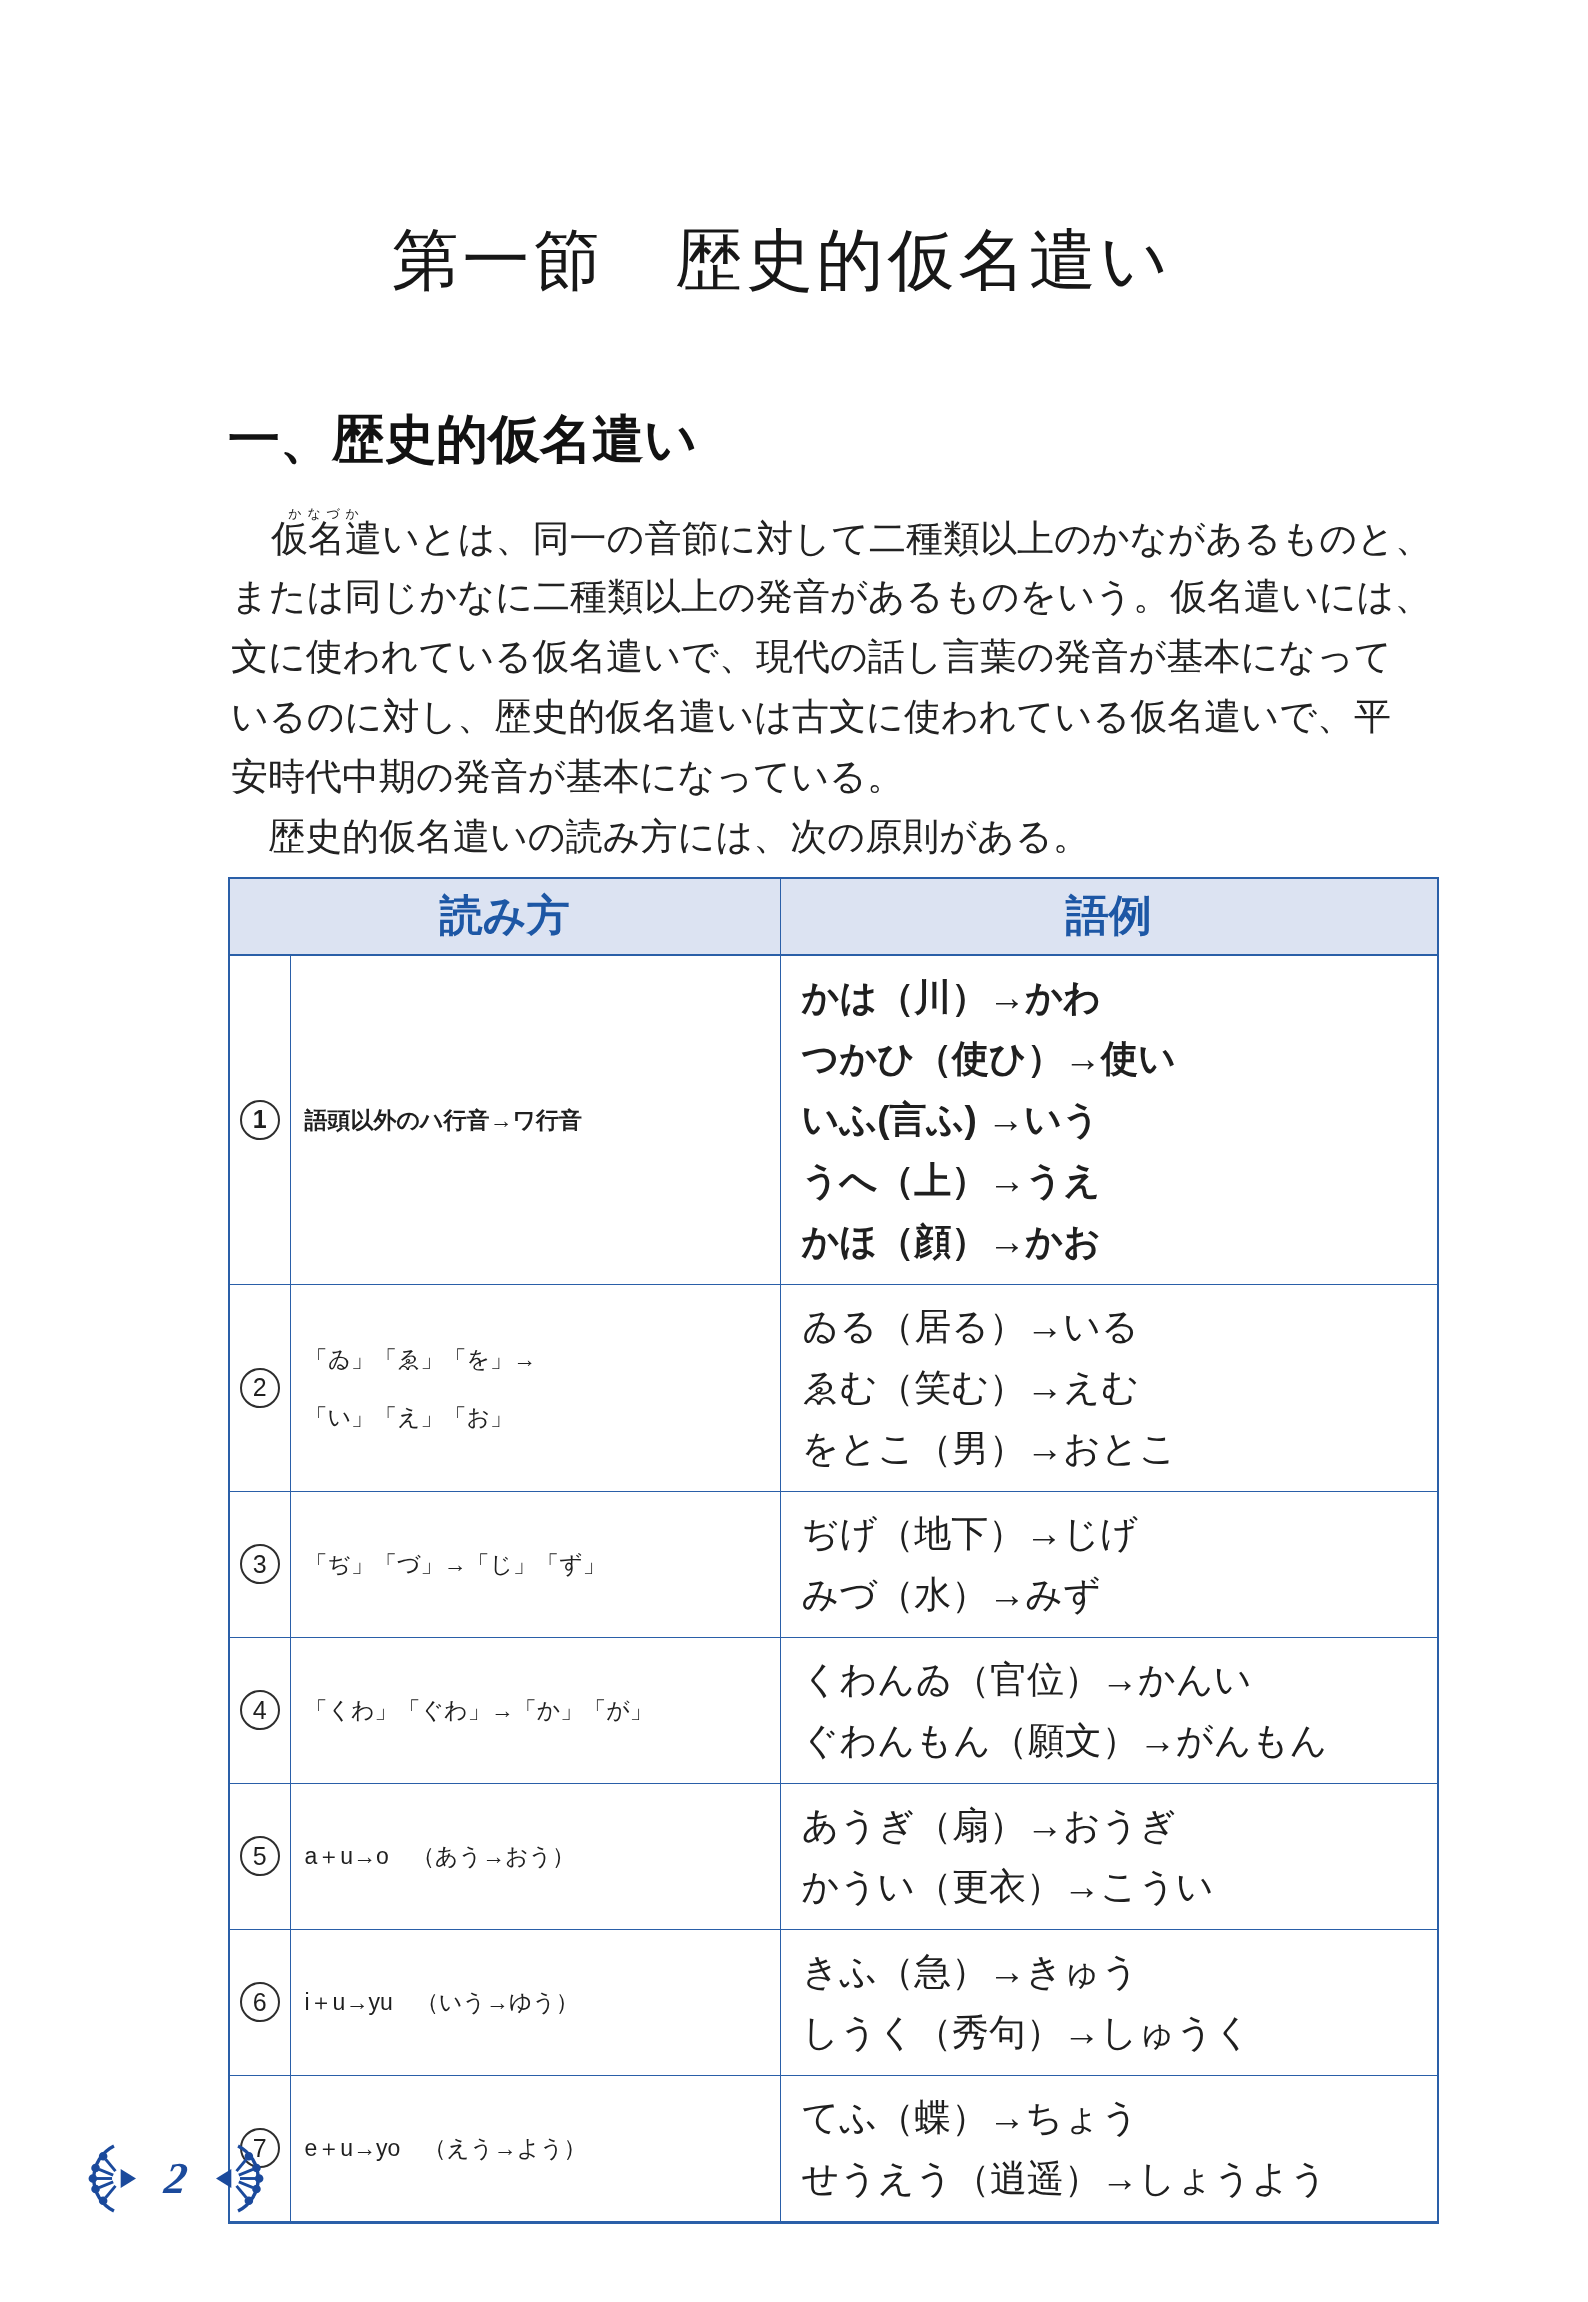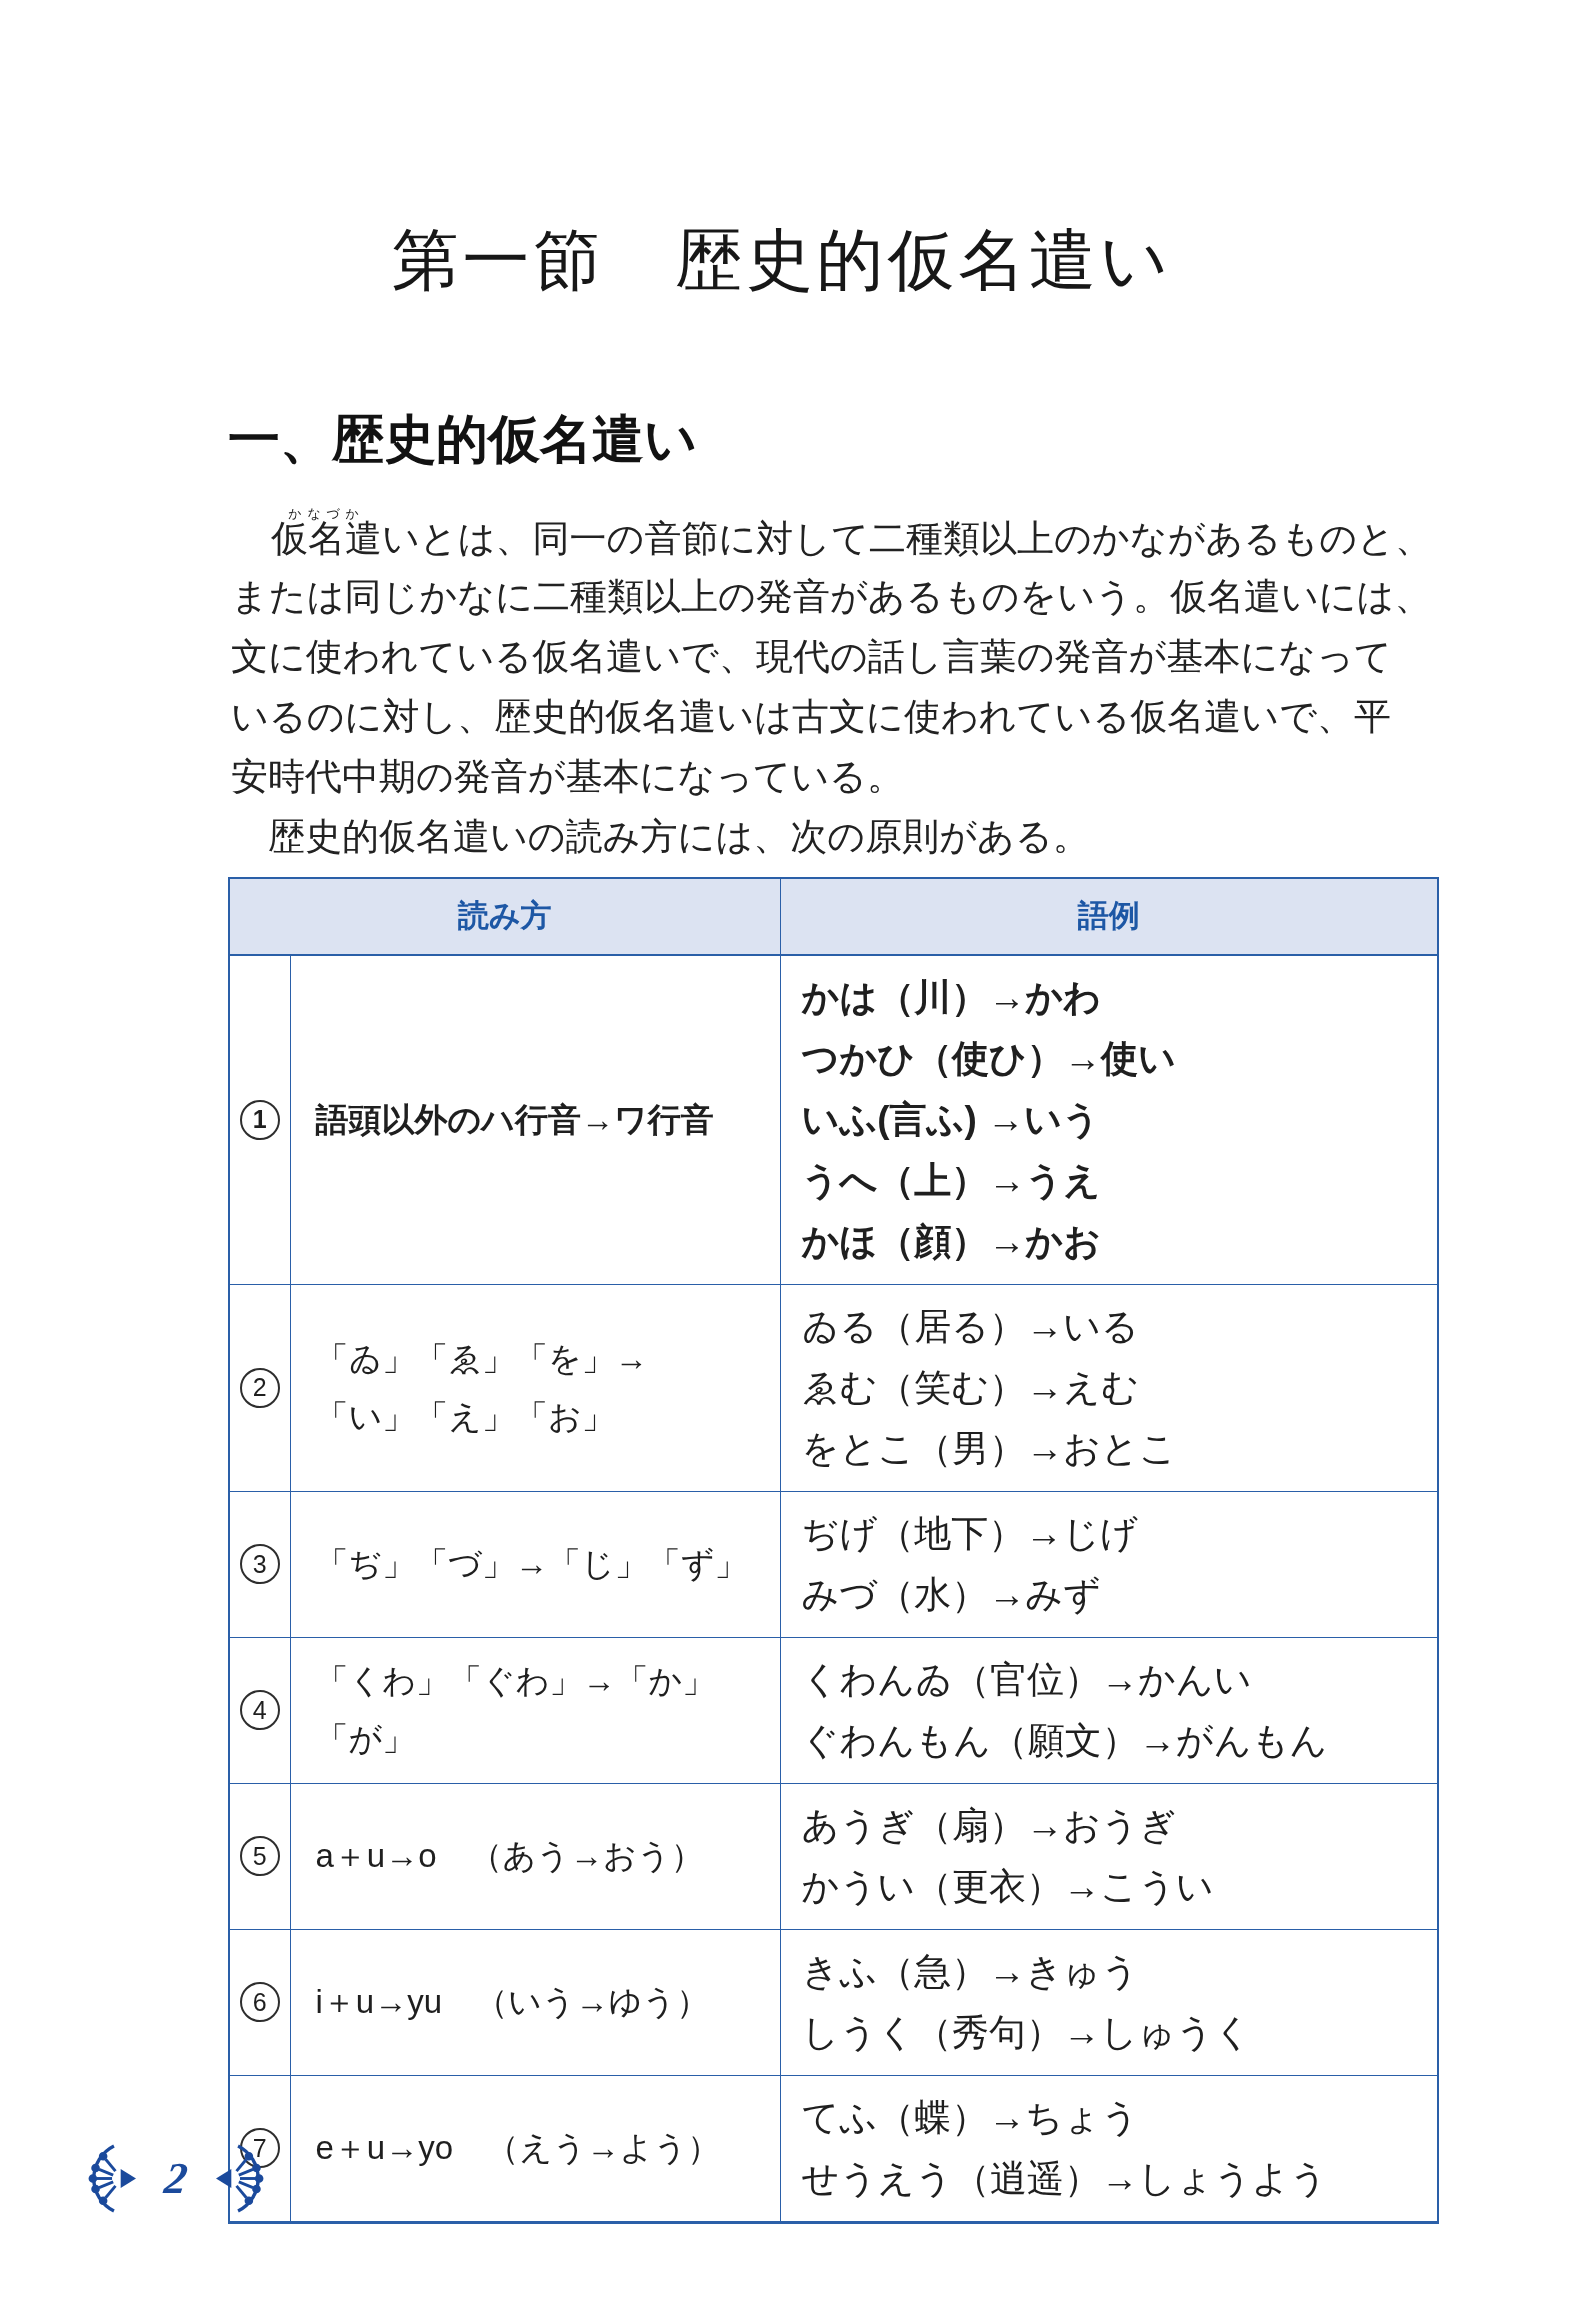--- a/index.html
+++ b/index.html
@@ -56,21 +56,21 @@
     table-layout:fixed;
     width:1209px;
     border:2.9px solid #2a5fa8;
   }
   table.rules col.c-num{ width:61px; }
   table.rules col.c-rule{ width:490px; }
   table.rules col.c-ex{ width:658px; }
   table.rules th{
     background:#dce3f2;
     color:#1d57a5;
-    font-size:31px;
+    font-size:43px;
     font-weight:700;
     height:77px;
     text-align:center;
     vertical-align:middle;
     border:1.9px solid #2a5fa8;
     border-bottom-width:2.9px;
   }
   table.rules td{
     border:1.9px solid #2a5fa8;
     vertical-align:middle;
@@ -82,23 +82,23 @@
     align-items:center;
     justify-content:center;
     width:40px; height:40px;
     border:2.4px solid #2e2e2e;
     border-radius:50%;
     font-size:25px;
     line-height:1;
     color:#1f1f1f;
   }
   td.rule-cell{
-    font-size:33px;
+    font-size:23px;
     line-height:58px;
-    padding-left:25px;
+    padding-left:14px;
     white-space:pre-line;
     color:#1f1f1f;
   }
   td.ex-cell{
     font-size:37px;
     line-height:61px;
     padding:11.5px 5.8px 11.5px 21px;
     white-space:pre-line;
     color:#1f1f1f;
   }

